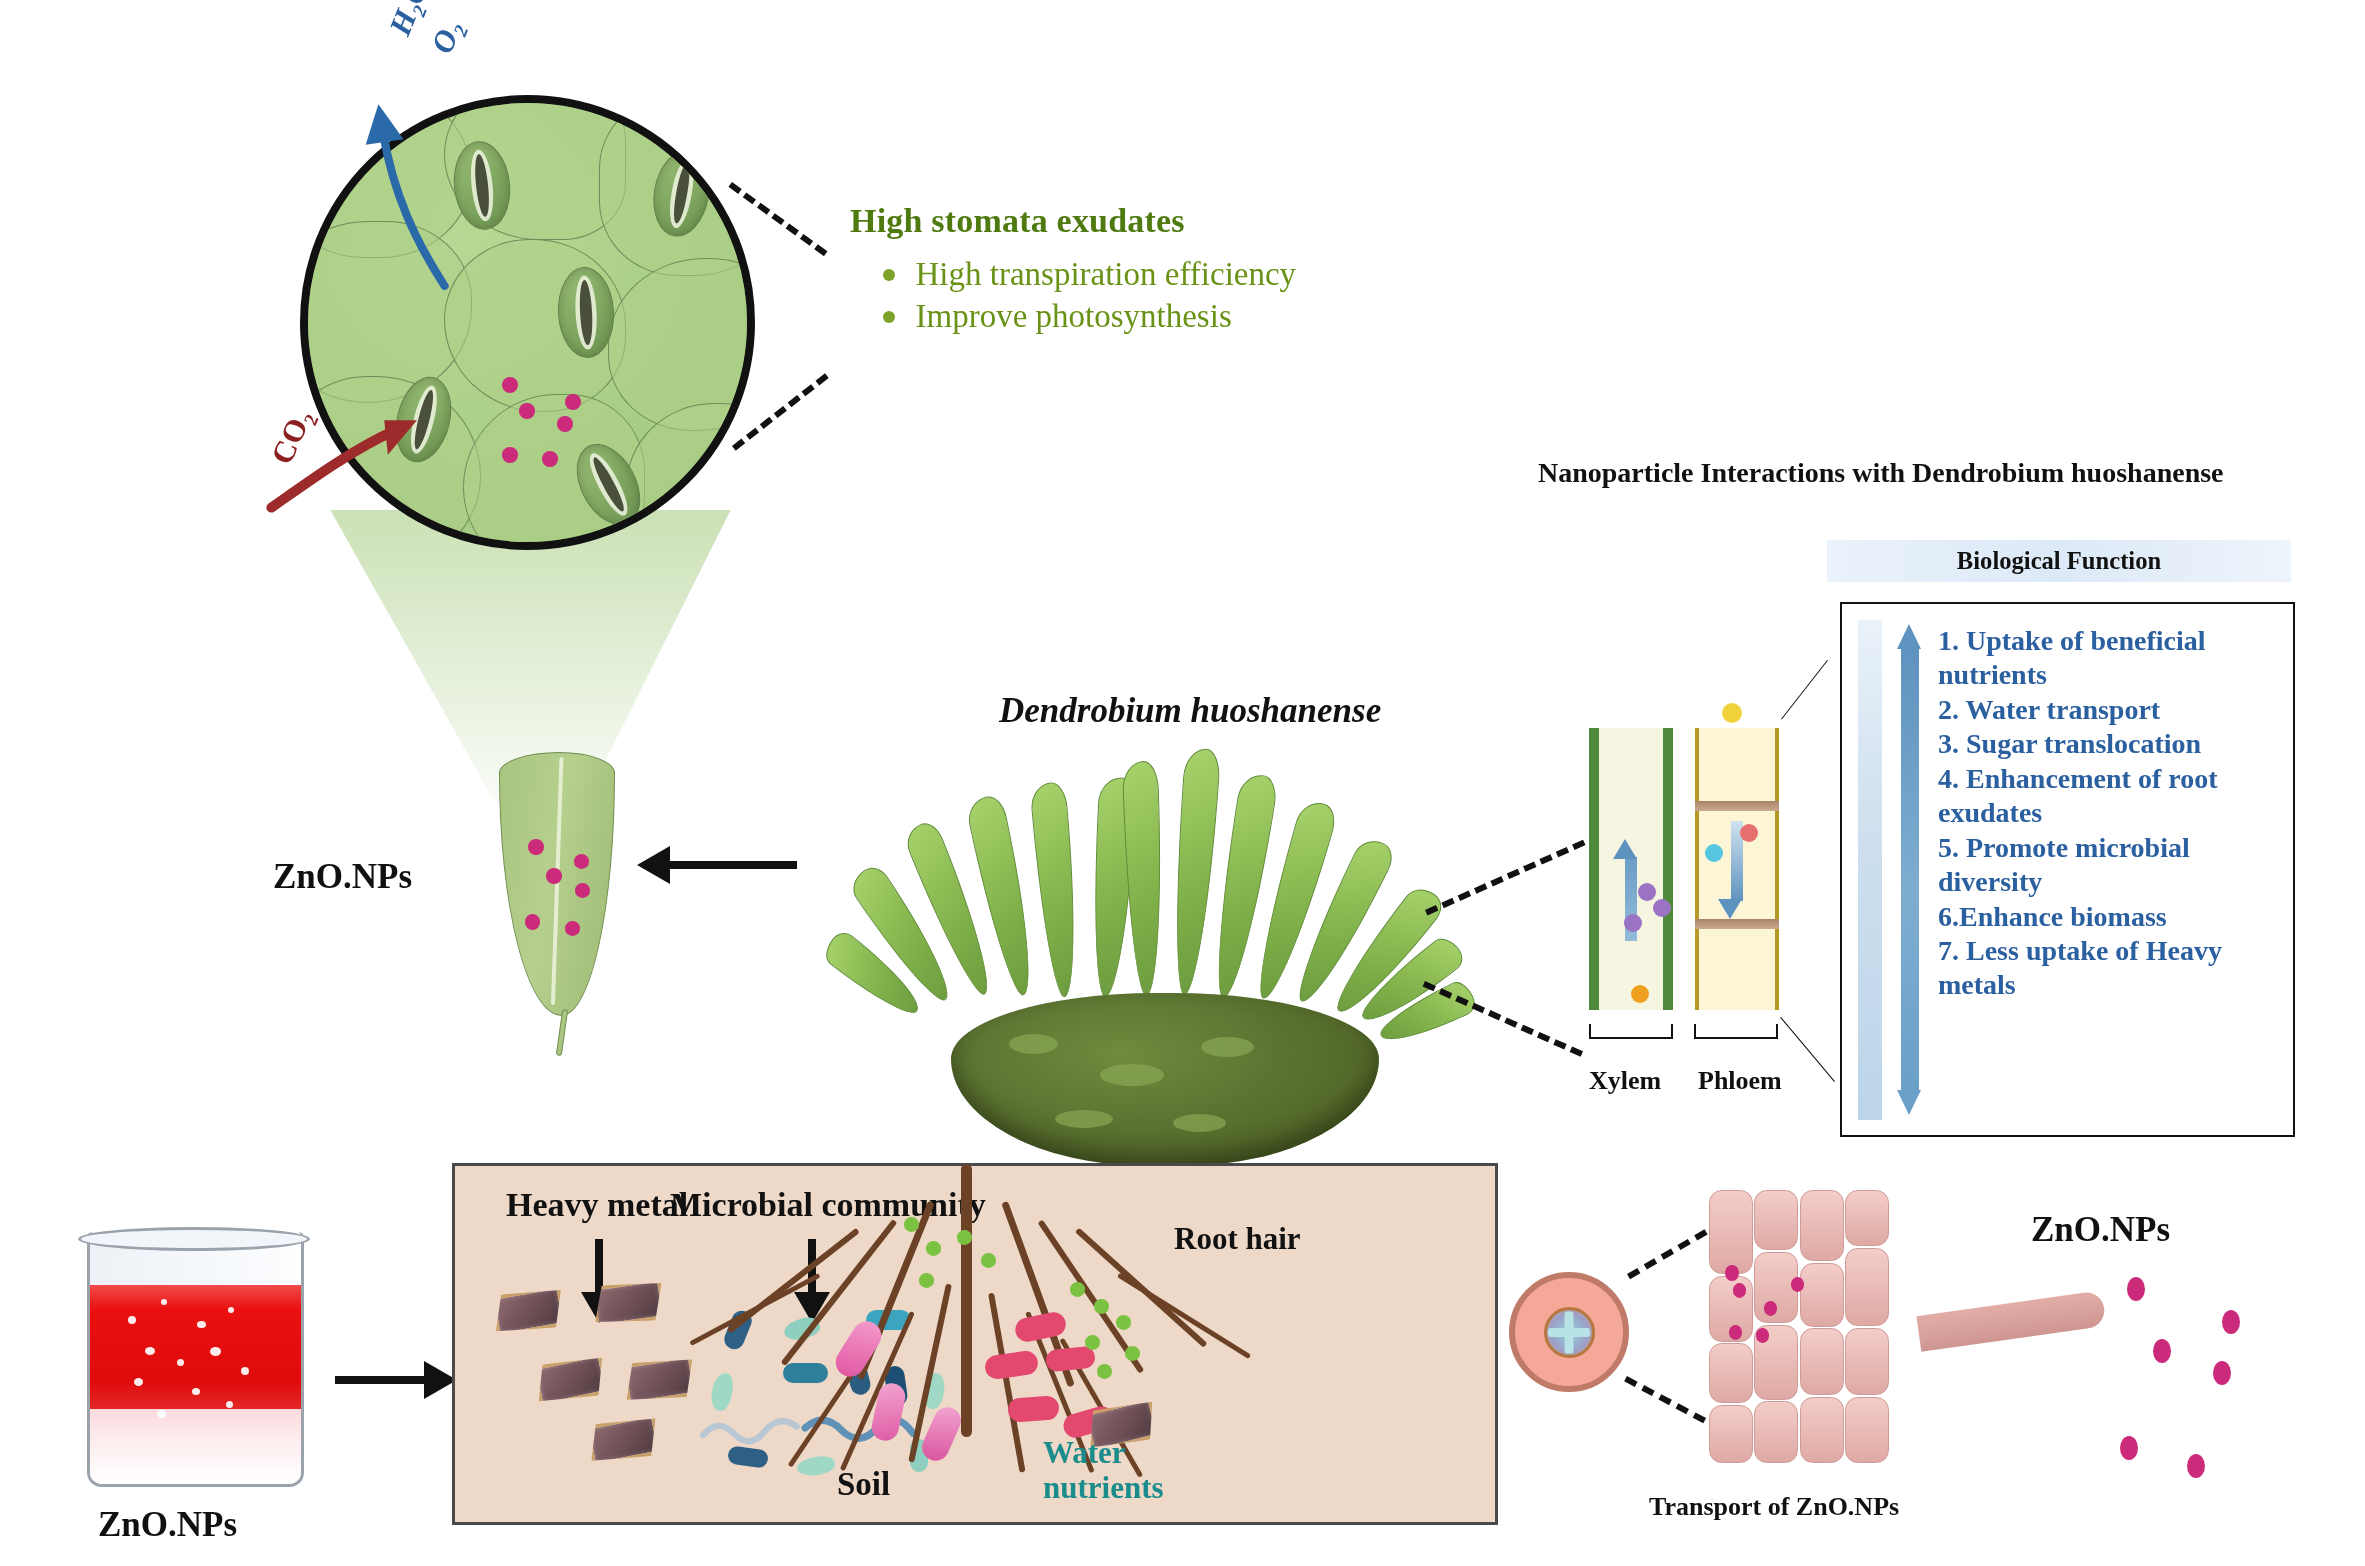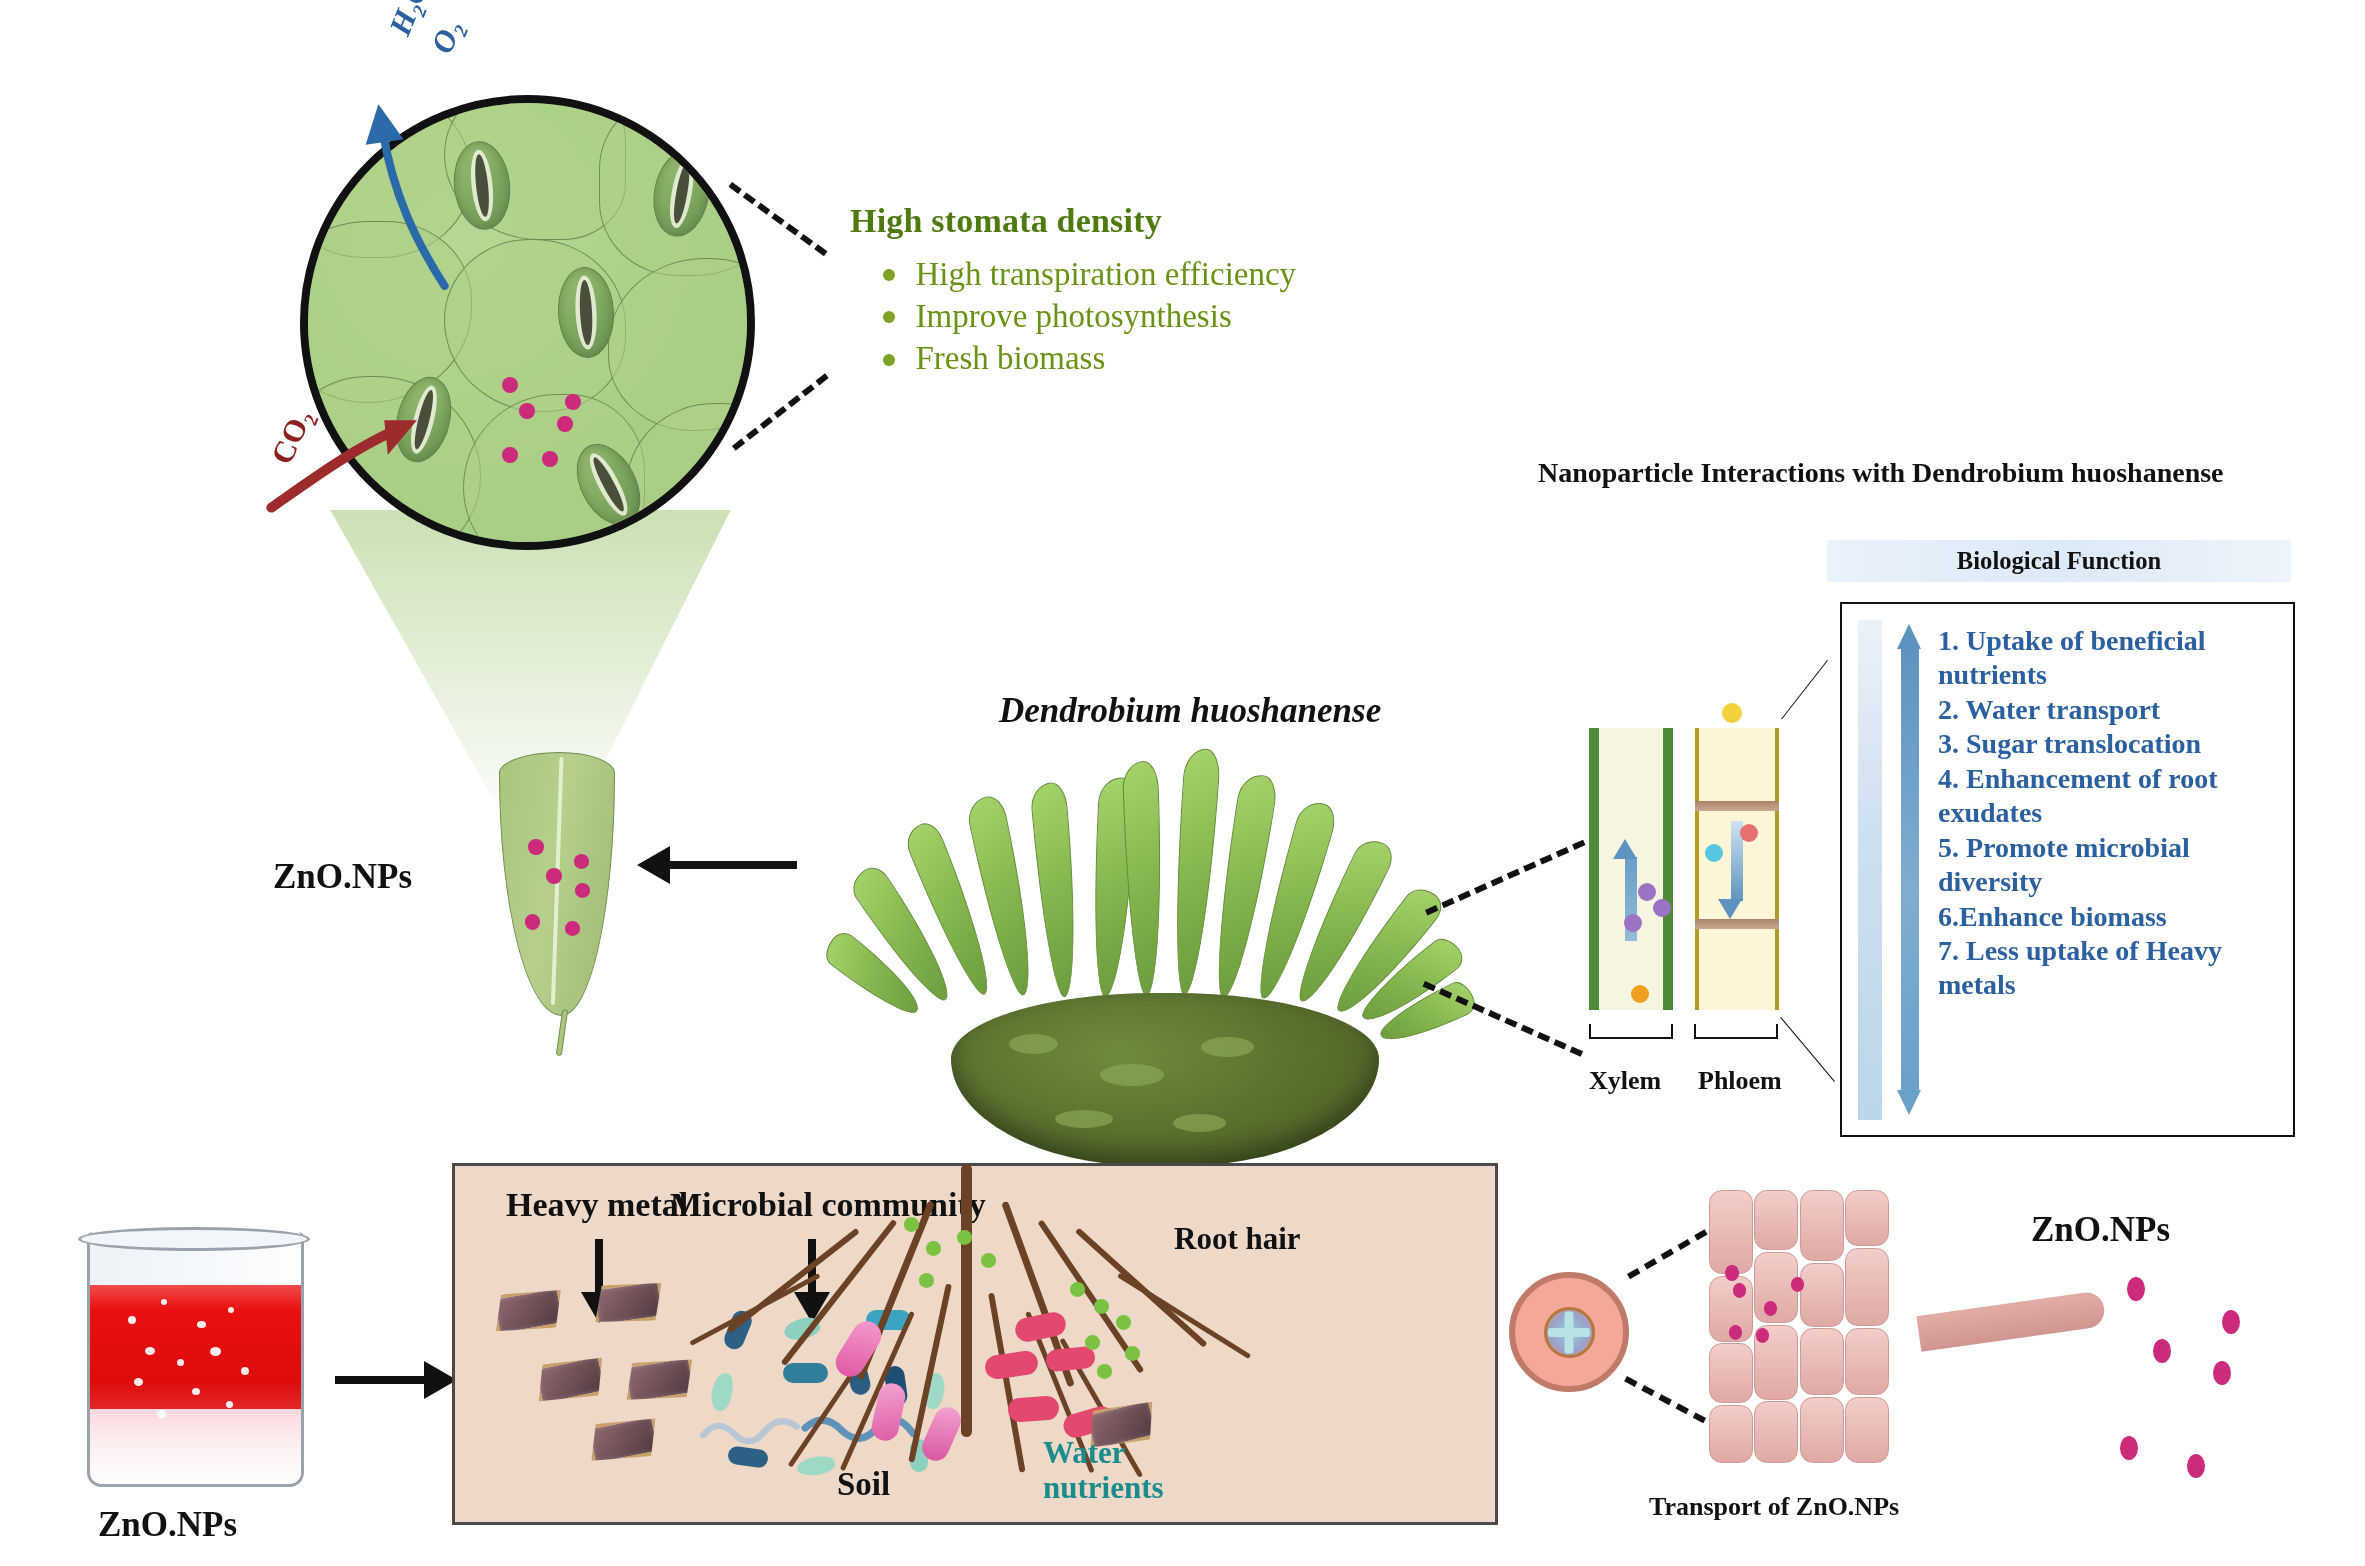--- a/index.html
+++ b/index.html
@@ -324,25 +324,24 @@
   <polygon points="178,44 146,82 142,44" fill="#9e2b2b"></polygon>
 </svg>
 <div class="abs co2-lbl" style="left:264px;top:455px;transform:rotate(-66deg);transform-origin:left top;">
   CO<sub>2</sub>
 </div>
 
 <div class="dash-line" style="left:732px;top:182px;width:118px;transform:rotate(36deg);"></div>
 <div class="dash-line" style="left:732px;top:446px;width:118px;transform:rotate(-38deg);"></div>
 
 <div class="abs" style="left:850px;top:202px;width:619px;">
-  <div class="h-stomata">High stomata density</div>
+  <div class="h-stomata">High stomata exudates</div>
   <ul class="bullets" style="margin-top:12.7px;margin-left:25.5px;">
     <li>High transpiration efficiency</li>
     <li>Improve photosynthesis</li>
-    <li>Fresh biomass</li>
   </ul>
 </div>
 
 <div class="abs" id="left-leaf">
   <div class="blade"></div>
   <div class="midrib"></div>
   <div class="petiole"></div>
   <div class="np-dot" style="left:29px;top:87px;width:15.5px;height:15.5px;"></div>
   <div class="np-dot" style="left:47px;top:116px;width:15.5px;height:15.5px;"></div>
   <div class="np-dot" style="left:75px;top:102px;width:14.6px;height:14.6px;"></div>

